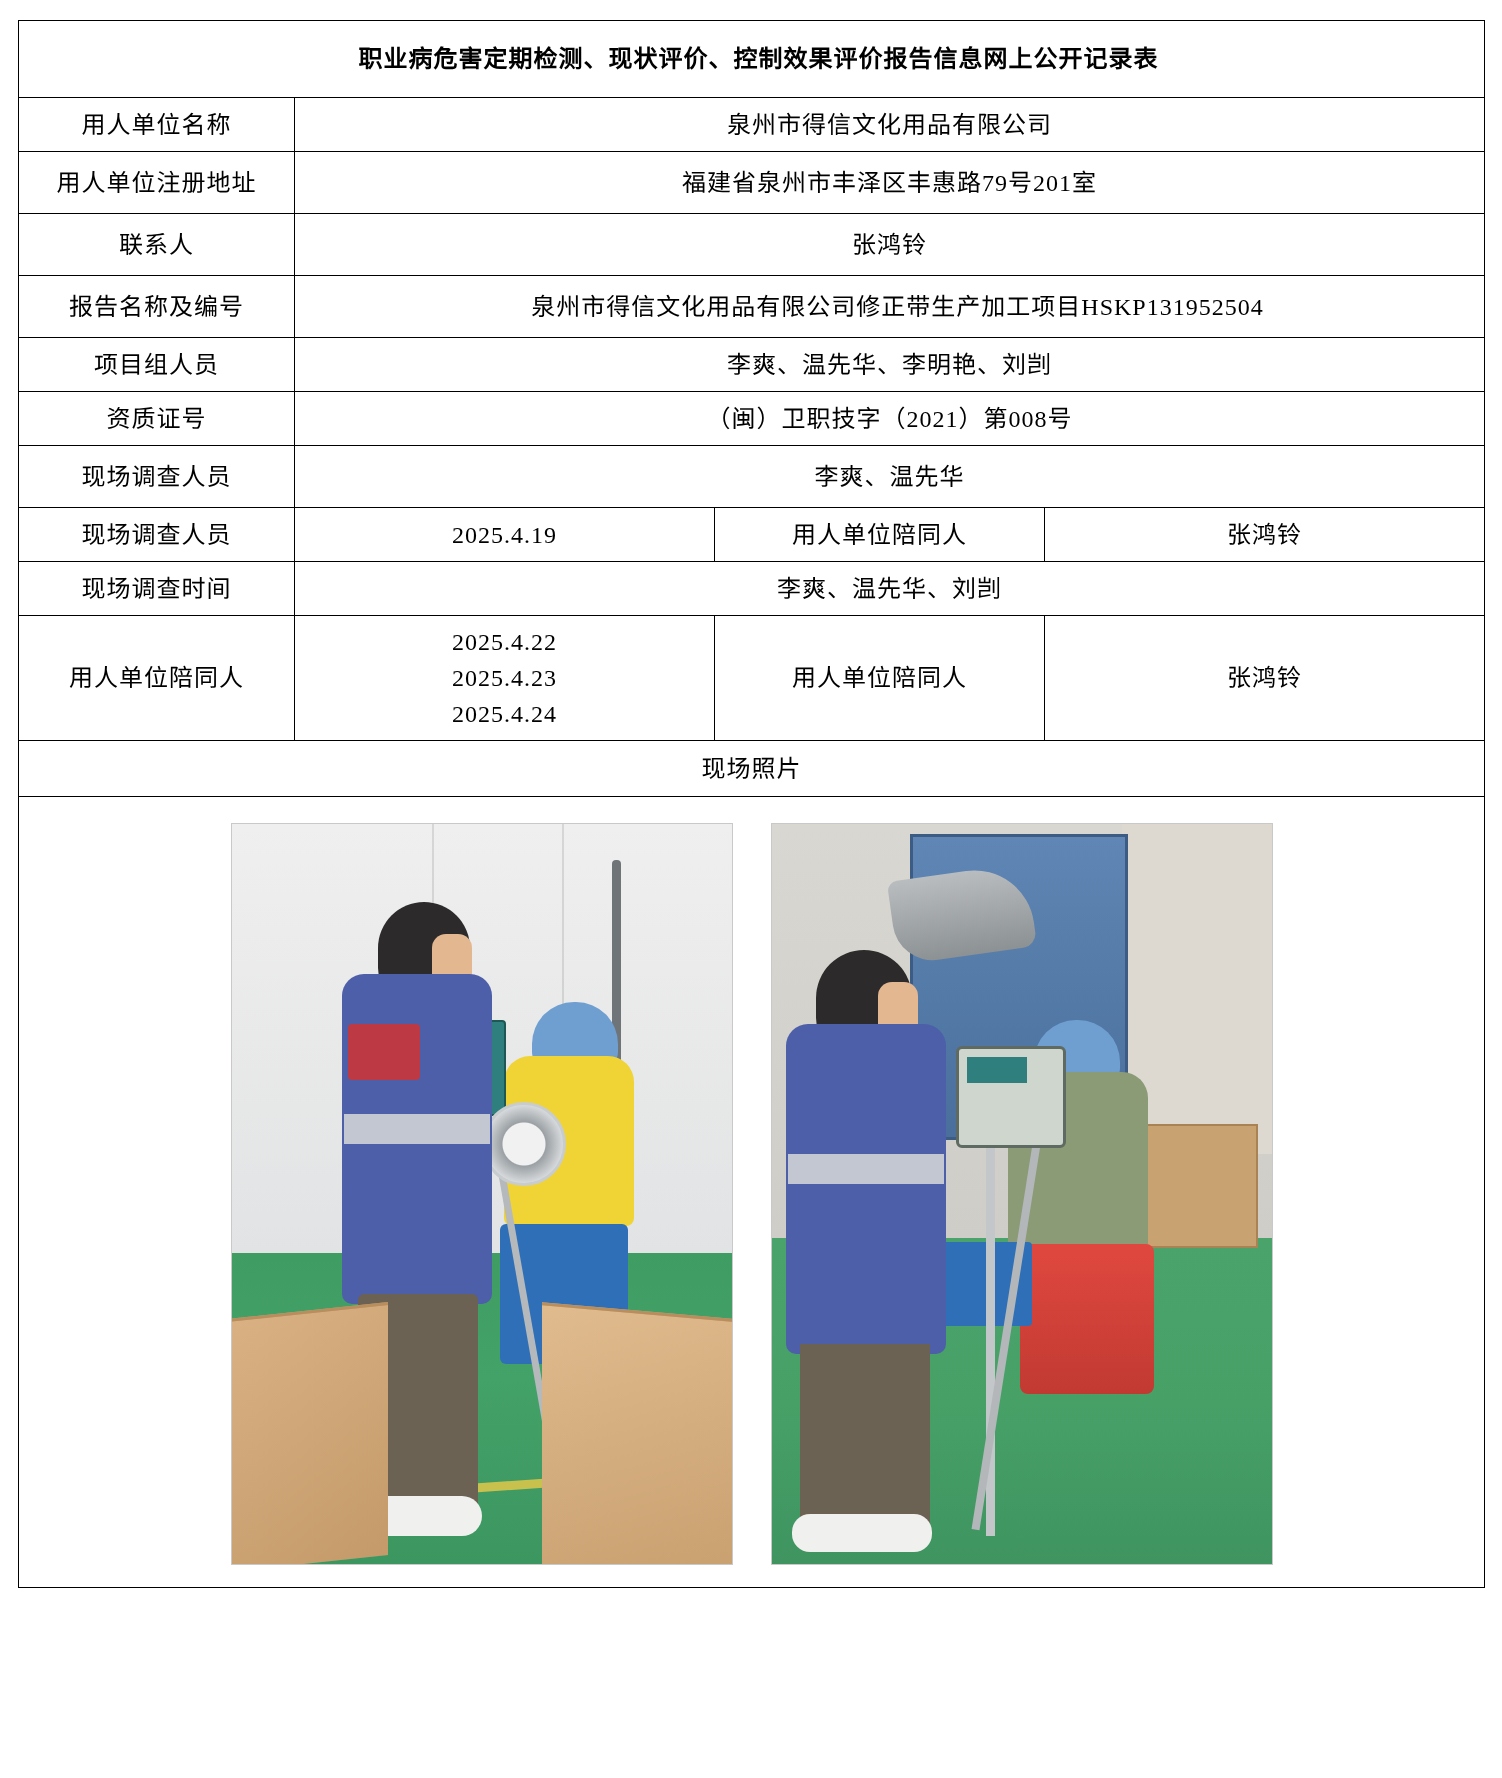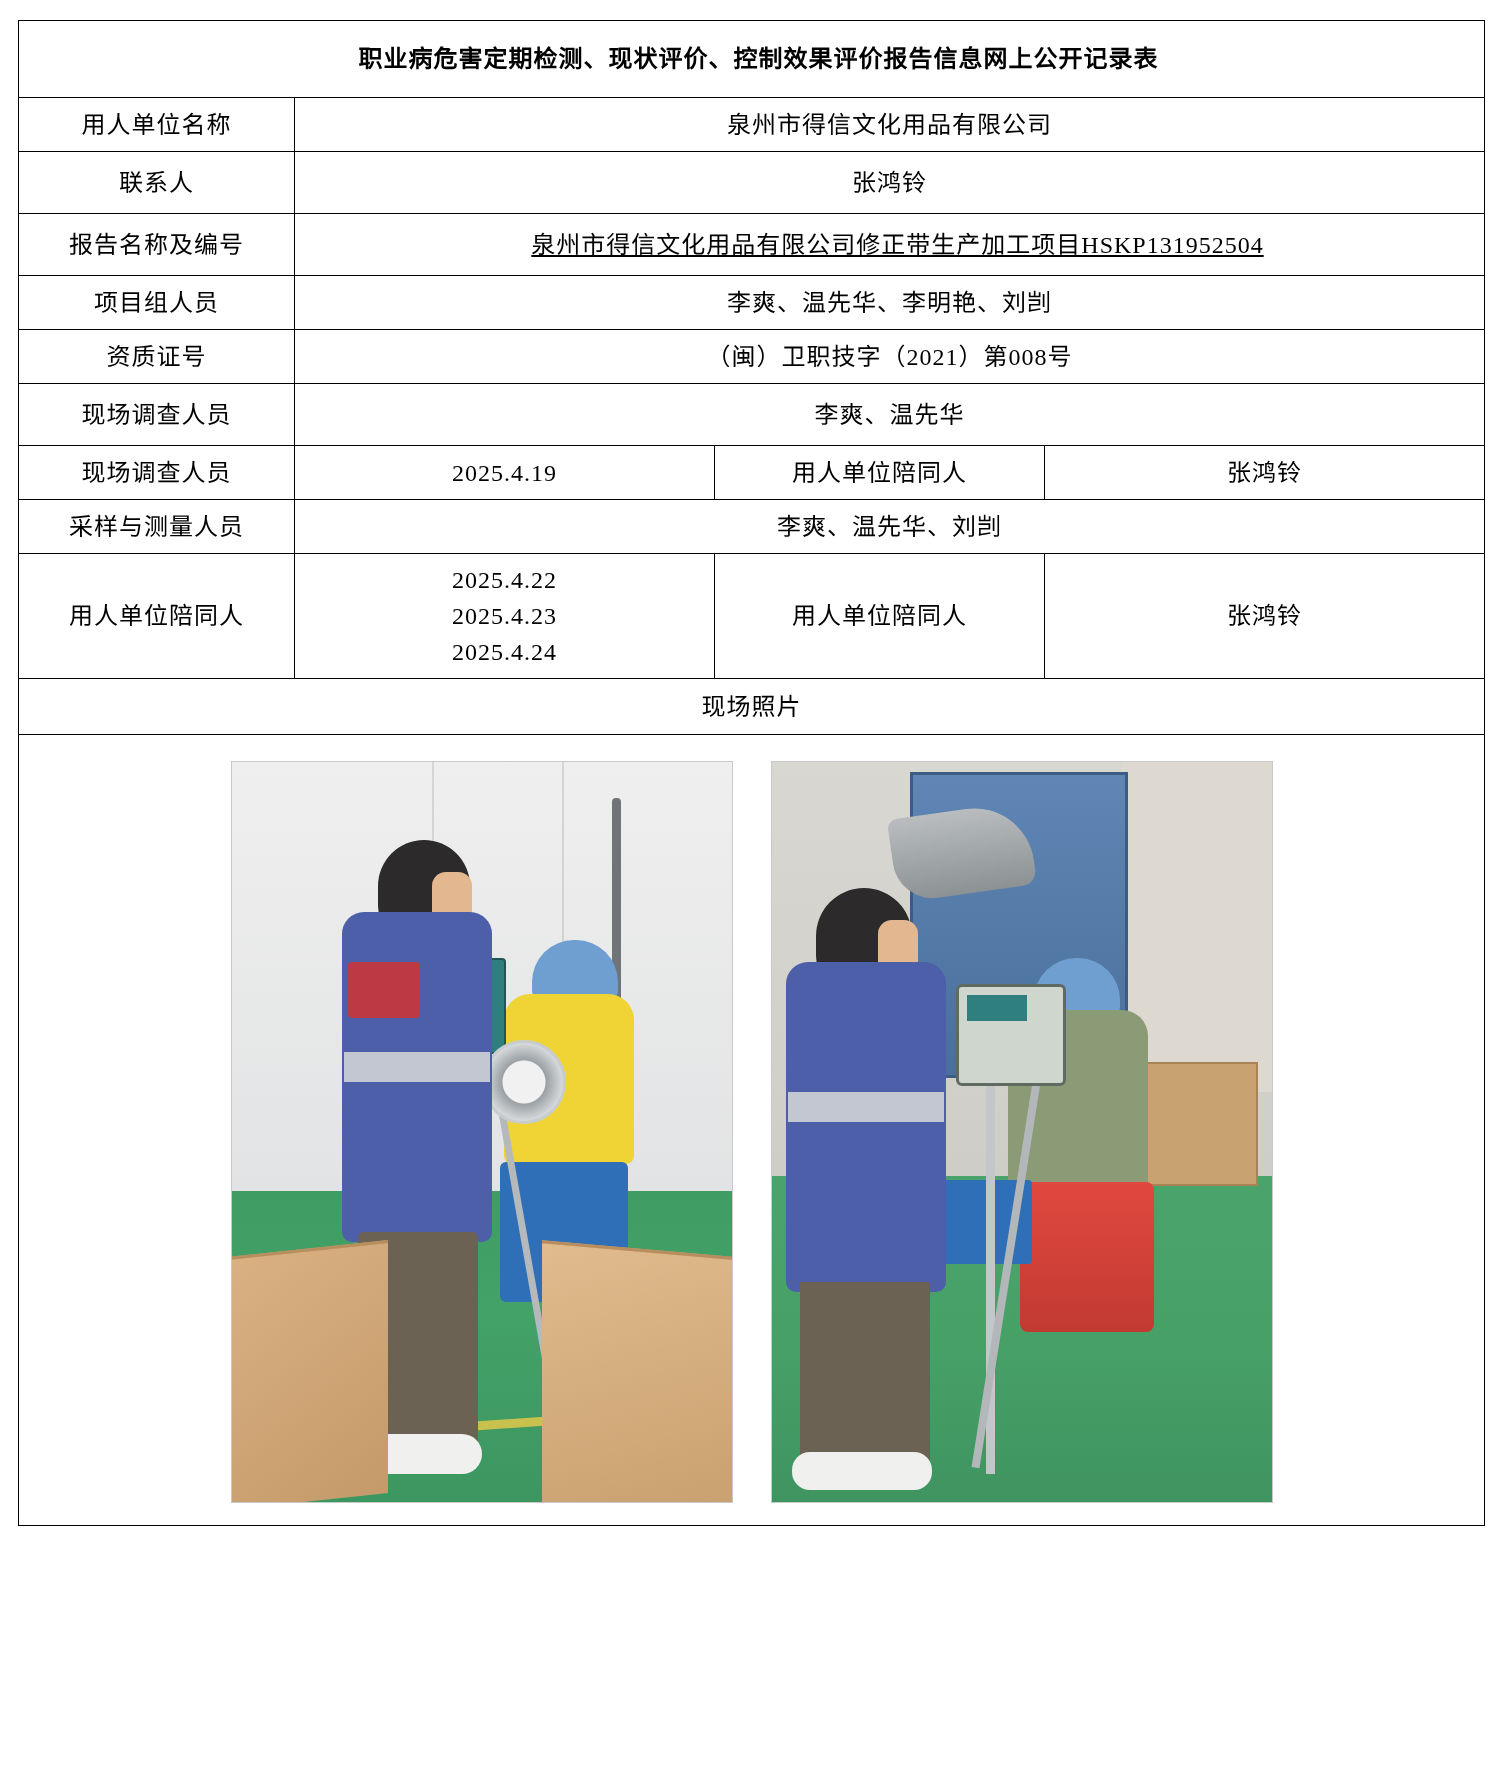--- a/index.html
+++ b/index.html
@@ -52,21 +52,20 @@
   }
   .row-h {
     height: 54px;
   }
   .row-h2 {
     height: 62px;
   }
   .value-left {
     text-align: left;
     padding-left: 16px !important;
-    text-decoration: underline;
   }
   .multi-date {
     line-height: 1.45;
     padding: 8px 12px !important;
   }
   .photos-label {
     height: 56px;
   }
   .photo-area {
     padding: 18px 0 14px 0 !important;
@@ -463,20 +462,24 @@
     <tbody>
       <tr>
         <td colspan="4" class="title-cell">职业病危害定期检测、现状评价、控制效果评价报告信息网上公开记录表</td>
       </tr>
 
       <tr class="row-h">
         <td class="label-cell">用人单位名称</td>
         <td colspan="3">泉州市得信文化用品有限公司</td>
       </tr>
 
+      <tr class="row-h2">
+        <td class="label-cell">用人单位注册地址</td>
+        <td colspan="3">福建省泉州市丰泽区丰惠路79号201室</td>
+      </tr>
 
       <tr class="row-h2">
         <td class="label-cell">联系人</td>
         <td colspan="3">张鸿铃</td>
       </tr>
 
       <tr class="row-h2">
         <td class="label-cell">报告名称及编号</td>
         <td colspan="3" class="value-left">泉州市得信文化用品有限公司修正带生产加工项目HSKP131952504</td>
       </tr>
@@ -498,21 +501,21 @@
       </tr>
 
       <tr class="row-h">
         <td class="label-cell">现场调查人员</td>
         <td>2025.4.19</td>
         <td>用人单位陪同人</td>
         <td>张鸿铃</td>
       </tr>
 
       <tr class="row-h">
-        <td class="label-cell">采样与测量人员</td>
+        <td class="label-cell">现场调查时间</td>
         <td colspan="3">李爽、温先华、刘剀</td>
       </tr>
 
       <tr>
         <td class="label-cell">用人单位陪同人</td>
         <td class="multi-date">
           <div>2025.4.22</div>
           <div>2025.4.23</div>
           <div>2025.4.24</div>
         </td>

